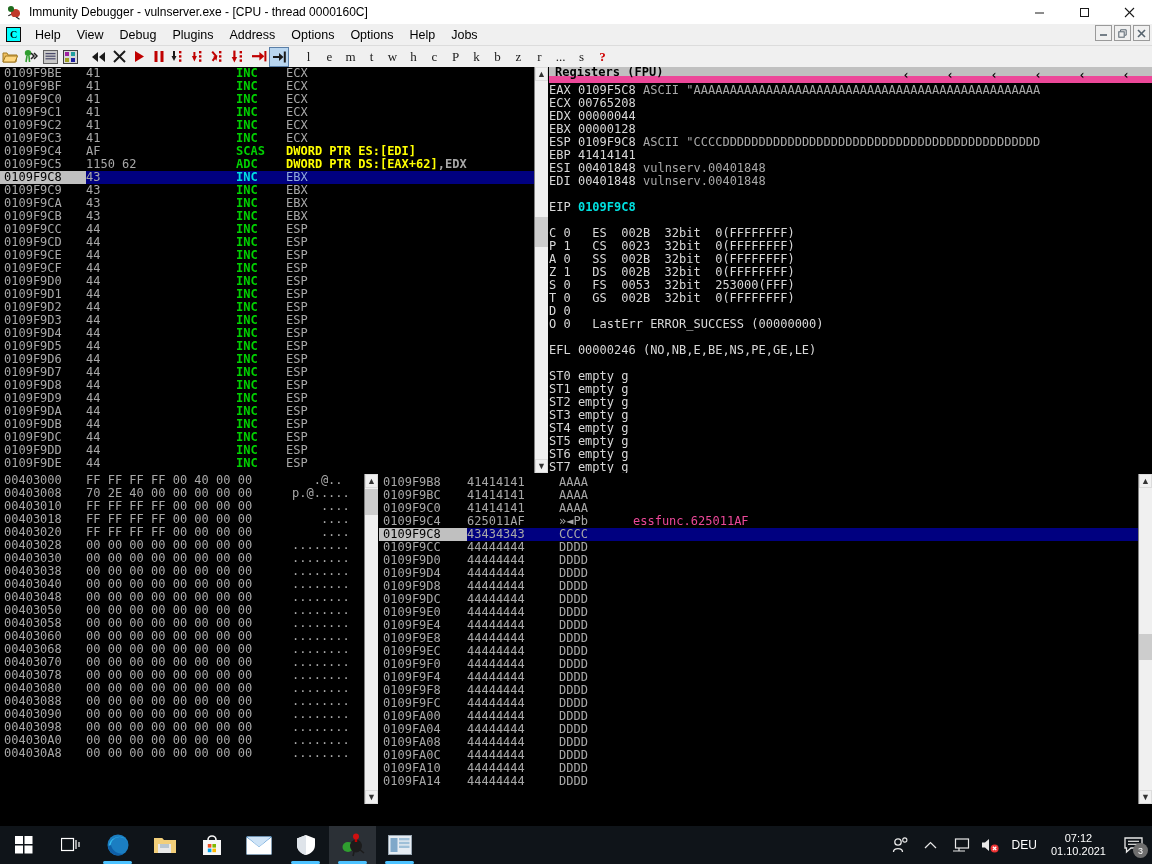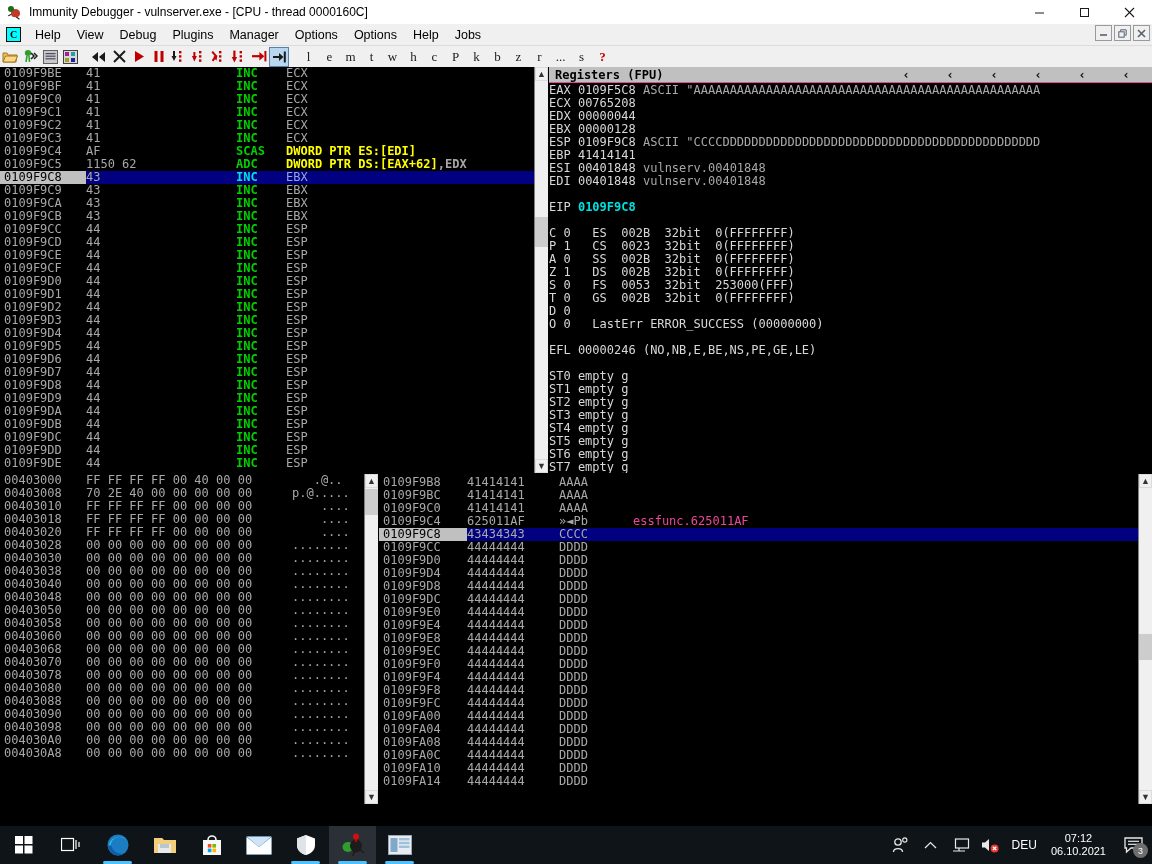--- a/index.html
+++ b/index.html
@@ -75,21 +75,21 @@
   
   .client {
     position:absolute; left:0; top:67px; width:1152px; height:759px; background:#000;
   }
 
   .pane { position:absolute; background:#000; overflow:hidden; }
   .pane-head {
     background:#c0c0c0; color:#000; height:16px;
     font-family:"DejaVu Sans Mono", monospace; font-size:12px; font-weight:bold;
     display:flex; align-items:center; position:relative;
-    border-bottom:1px solid #ec4899;
+    border-bottom:7px solid #ec4899;
   }
   .mono {
     font-family:"DejaVu Sans Mono", monospace;
     font-size:12px; line-height:13px; white-space:pre;
   }
 
   
   #disasm { left:0; top:0; width:548px; height:406px; }
   .dis-rows { position:relative; }
   .dis-row { height:13px; display:flex; align-items:center; }
@@ -212,21 +212,21 @@
       </div>
     </div>
   </div>
 
   <div class="menubar">
     <div class="menu-appicon">C</div>
     <div class="menu-item">Help</div>
     <div class="menu-item">View</div>
     <div class="menu-item">Debug</div>
     <div class="menu-item">Plugins</div>
-    <div class="menu-item">Manager</div>
+    <div class="menu-item">Address</div>
     <div class="menu-item">Options</div>
     <div class="menu-item">Options</div>
     <div class="menu-item">Help</div>
     <div class="menu-item">Jobs</div>
     <div class="mdi-buttons">
       <div class="mdi-btn">
         <svg width="9" height="9" viewBox="0 0 9 9">
             <line x1="1" y1="6" x2="8" y2="6" stroke="#56636e" stroke-width="1.6"></line>
           </svg>
       </div>
@@ -520,21 +520,21 @@
       <div class="tray-ico">
         <svg width="19" height="16" viewBox="0 0 19 16">
           <path d="M1 5.5 L4 5.5 L8 2 L8 14 L4 10.5 L1 10.5 Z" fill="#e8e8e8"></path>
           <circle cx="13.6" cy="11.4" r="4" fill="#e33"></circle>
           <path d="M11.9 9.7 L15.3 13.1 M15.3 9.7 L11.9 13.1" stroke="#fff" stroke-width="1.3"></path>
         </svg>
       </div>
       <div class="tray-ico" style="width:auto;padding:12px 6px;font-size:12px;color:#fff;">DEU</div>
       <div class="tray-clock">
         <div>07:12</div>
-        <div>06.10.2021</div>
+        <div>01.10.2021</div>
       </div>
       <div class="tray-notif">
         <svg width="19" height="17" viewBox="0 0 19 17">
           <path d="M1 1 L18 1 L18 11 L7 11 L2.5 15 L2.5 11 L1 11 Z" fill="none" stroke="#e8e8e8" stroke-width="1.3"></path>
           <line x1="4" y1="4.3" x2="15" y2="4.3" stroke="#e8e8e8" stroke-width="1.2"></line>
           <line x1="4" y1="7.3" x2="15" y2="7.3" stroke="#e8e8e8" stroke-width="1.2"></line>
         </svg>
         <div class="notif-badge">3</div>
       </div>
     </div>

